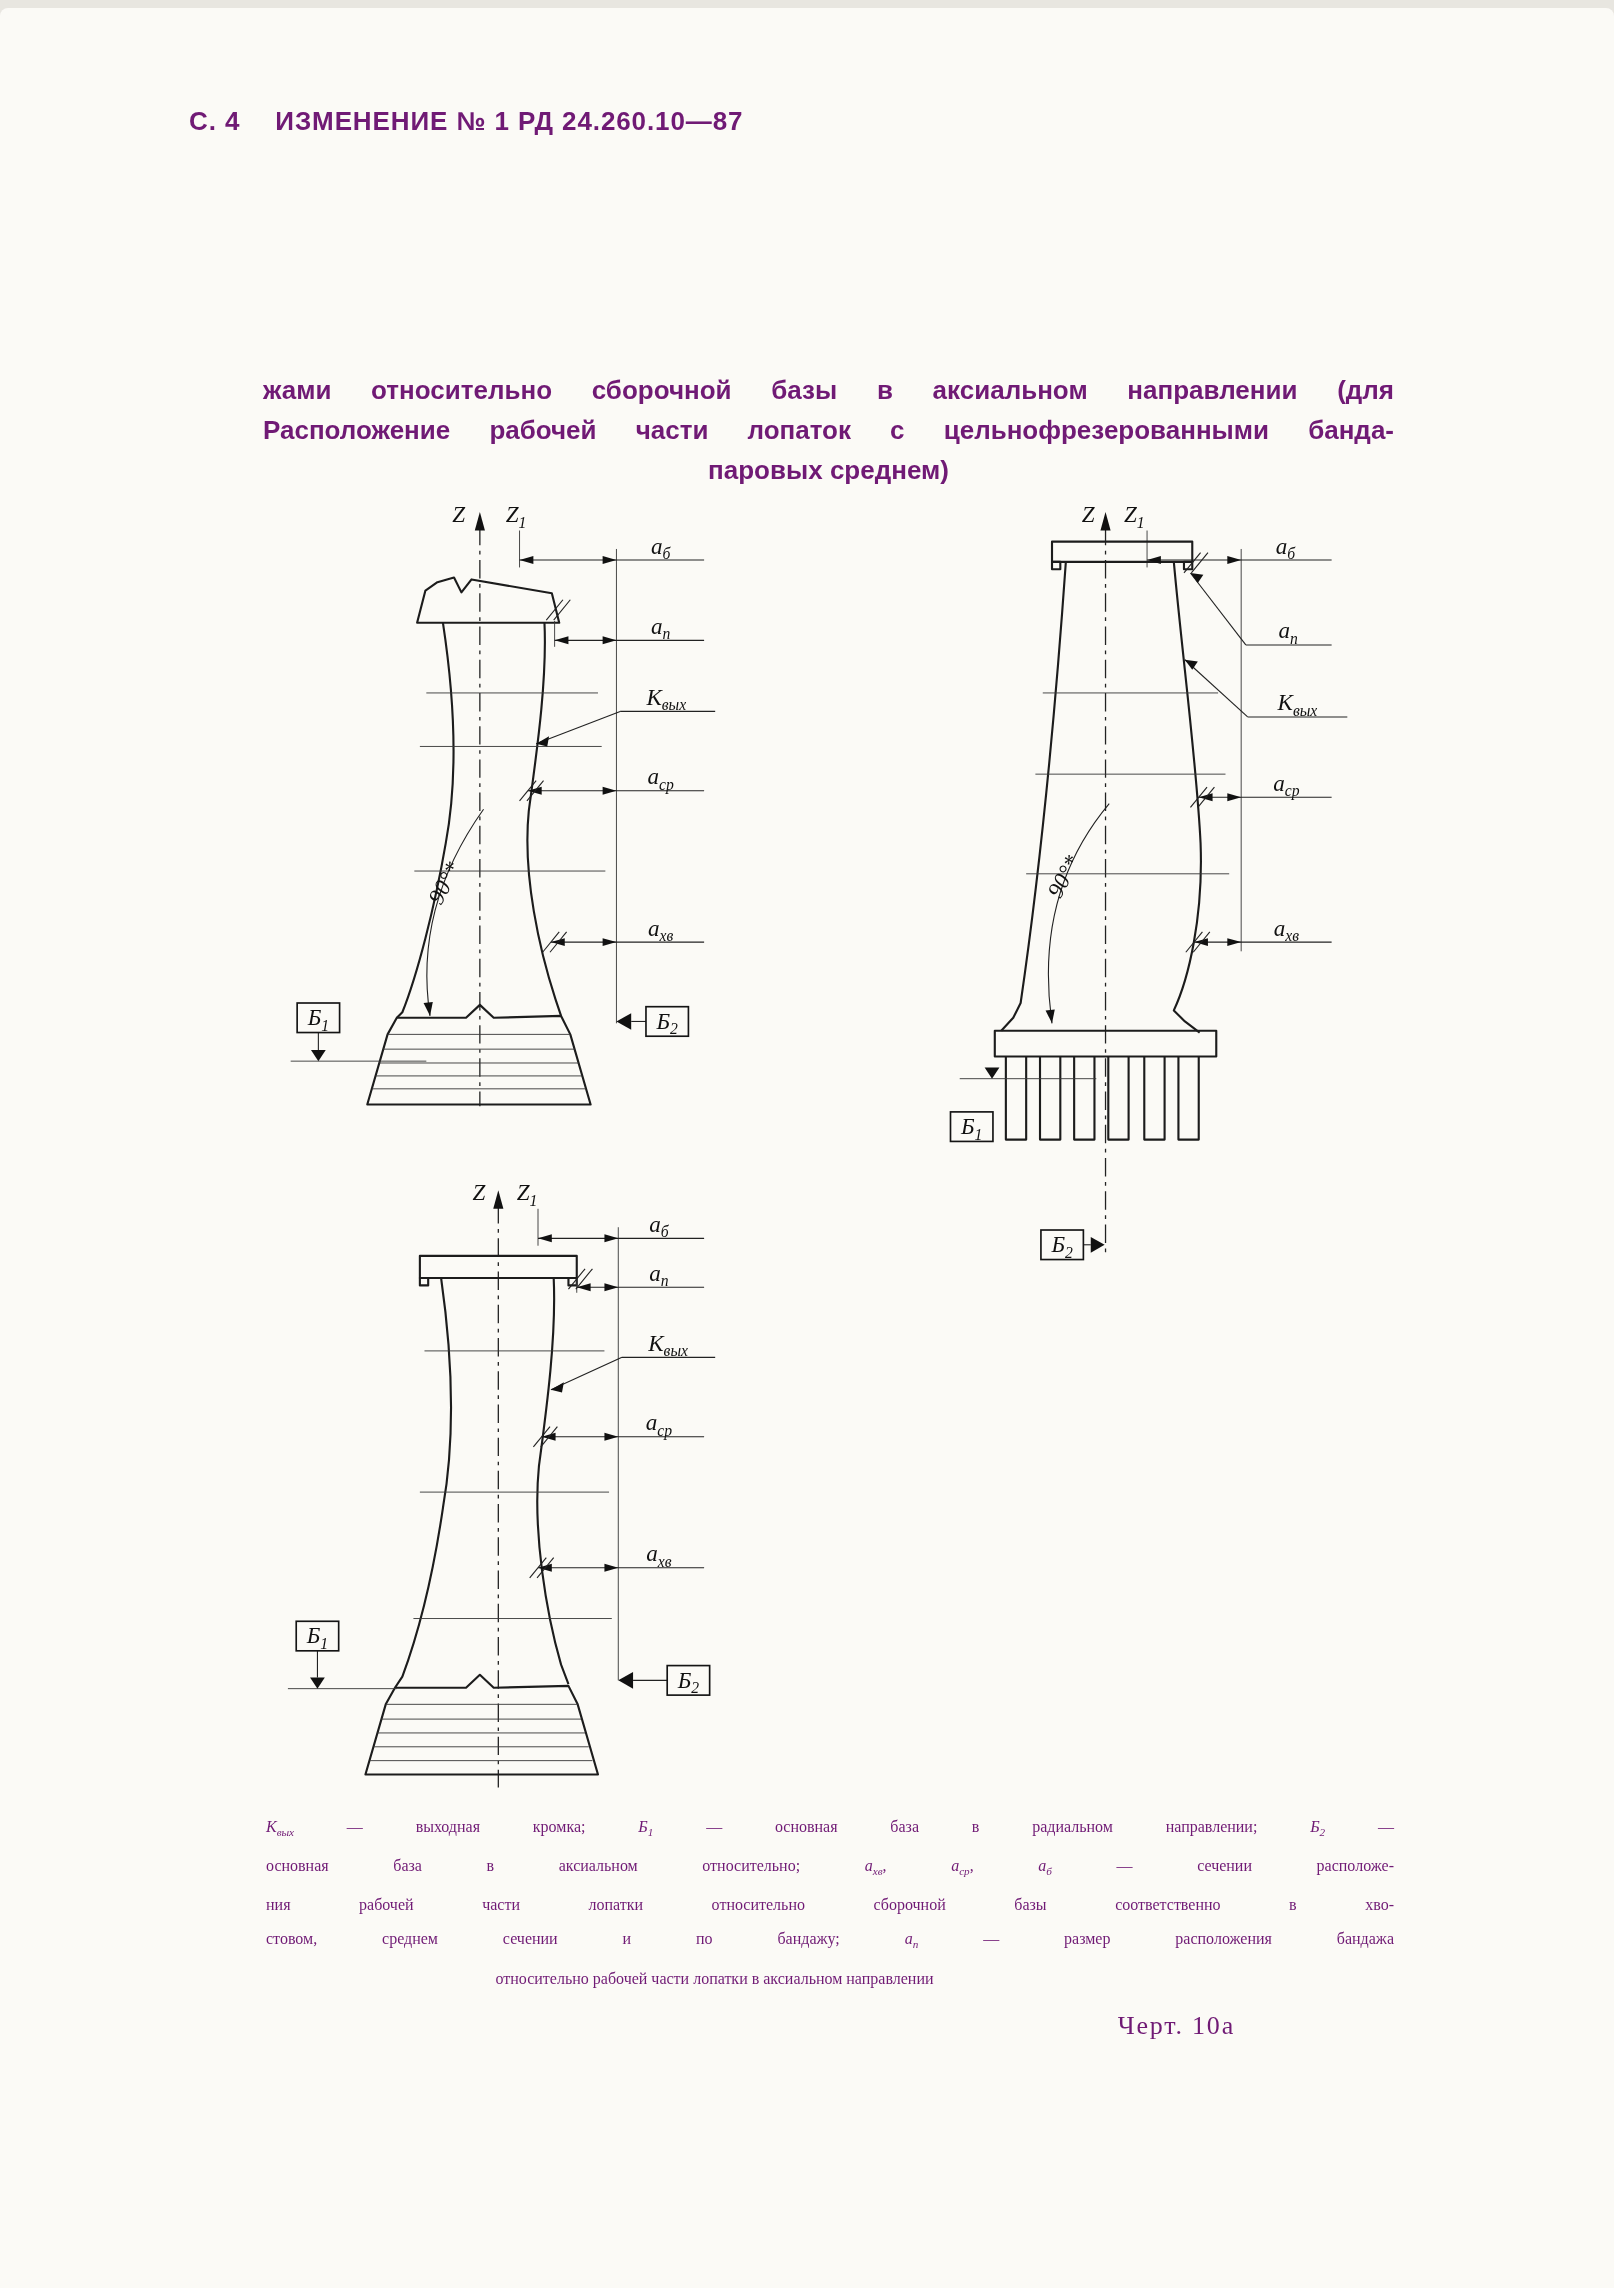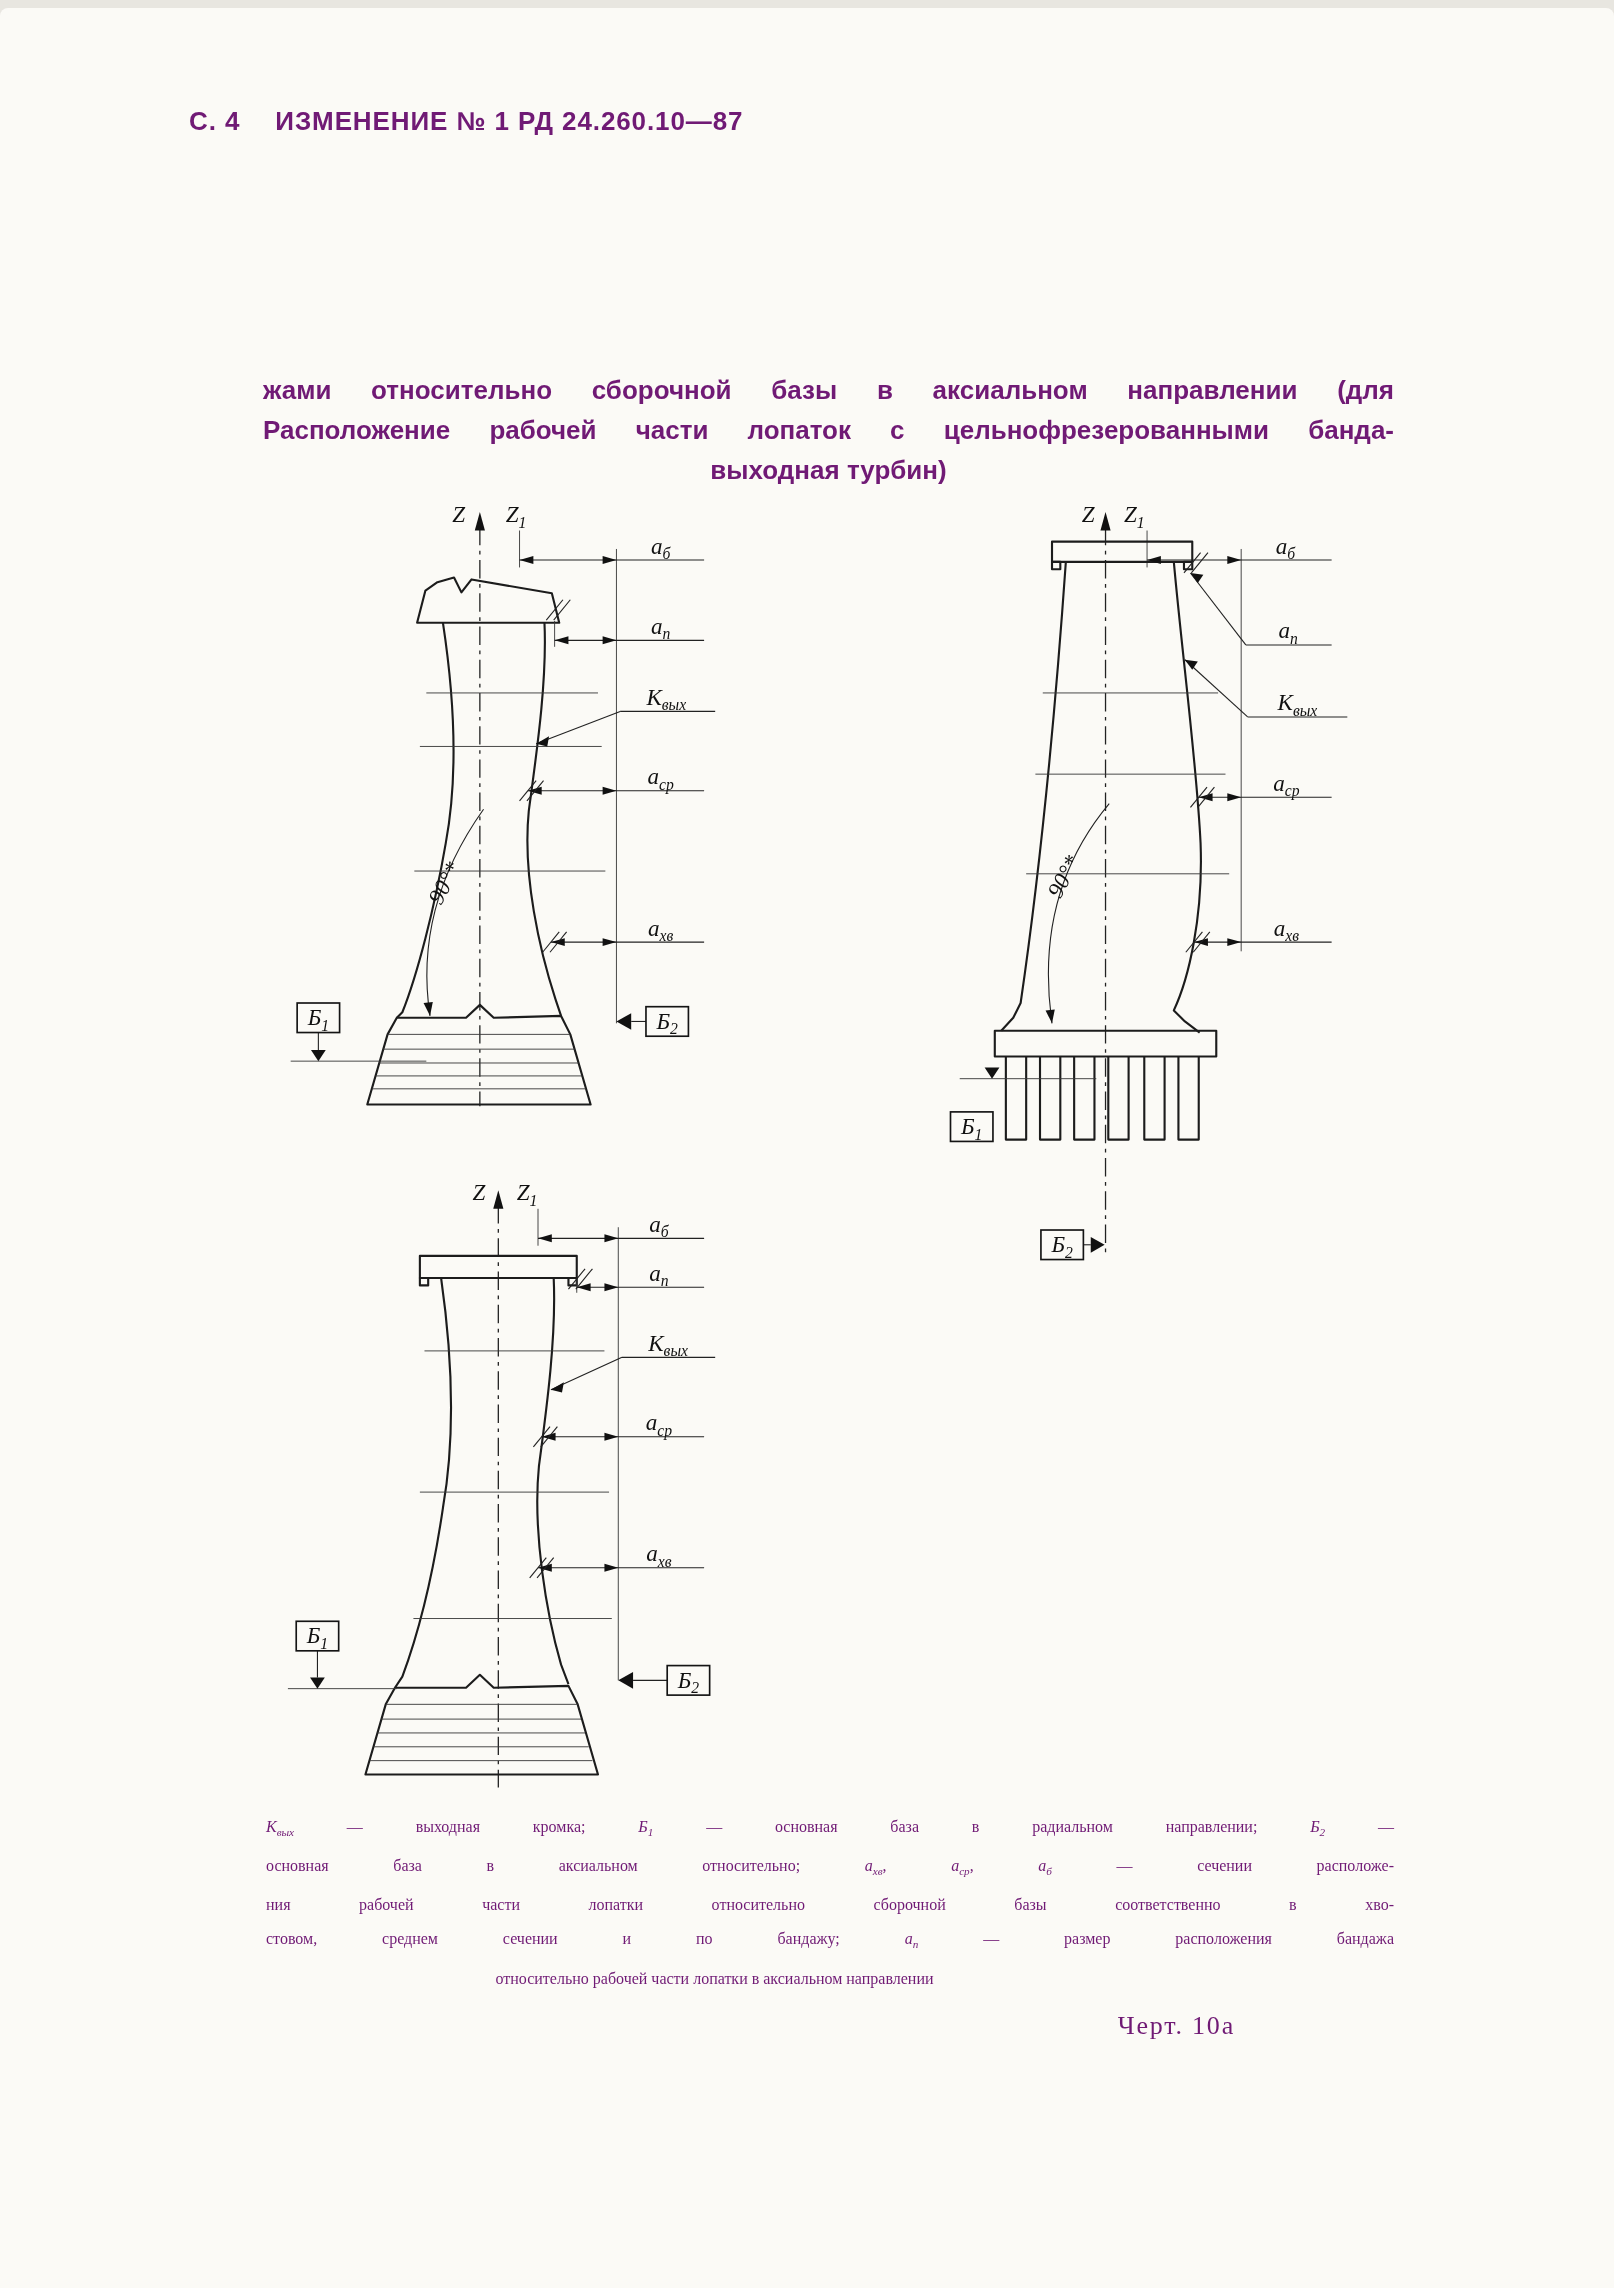--- a/index.html
+++ b/index.html
@@ -43,21 +43,21 @@
 
 <div class="page">
 
   <div class="header">
     <span>С. 4</span><span class="doc">ИЗМЕНЕНИЕ № 1 РД 24.260.10—87</span>
   </div>
 
   <div class="title">
     <div class="tl j">жами относительно сборочной базы в аксиальном направлении (для</div>
     <div class="tl j">Расположение рабочей части лопаток с цельнофрезерованными банда-</div>
-    <div class="tl c">выходная турбин)</div>
+    <div class="tl c">паровых среднем)</div>
   </div>
 
   <svg class="draw" width="1614" height="2289" viewBox="0 0 1749 2480">
 
     <g>
 
       <line class="axis" x1="520" y1="562" x2="520" y2="1190"></line>
       <polygon class="fillb" points="520,546 514.5,566 525.5,566"></polygon>
       <text class="lbl" x="504" y="557" text-anchor="end">Z</text>
       <text class="lbl" x="548" y="557"><tspan>Z</tspan><tspan class="ss" dy="6">1</tspan></text>

